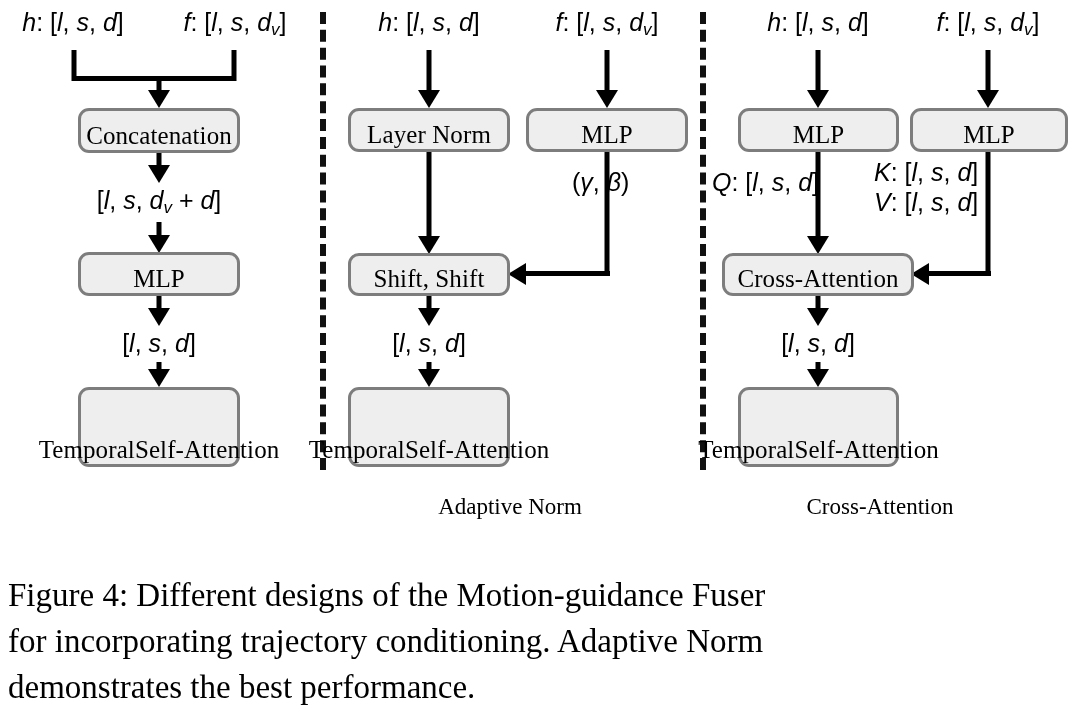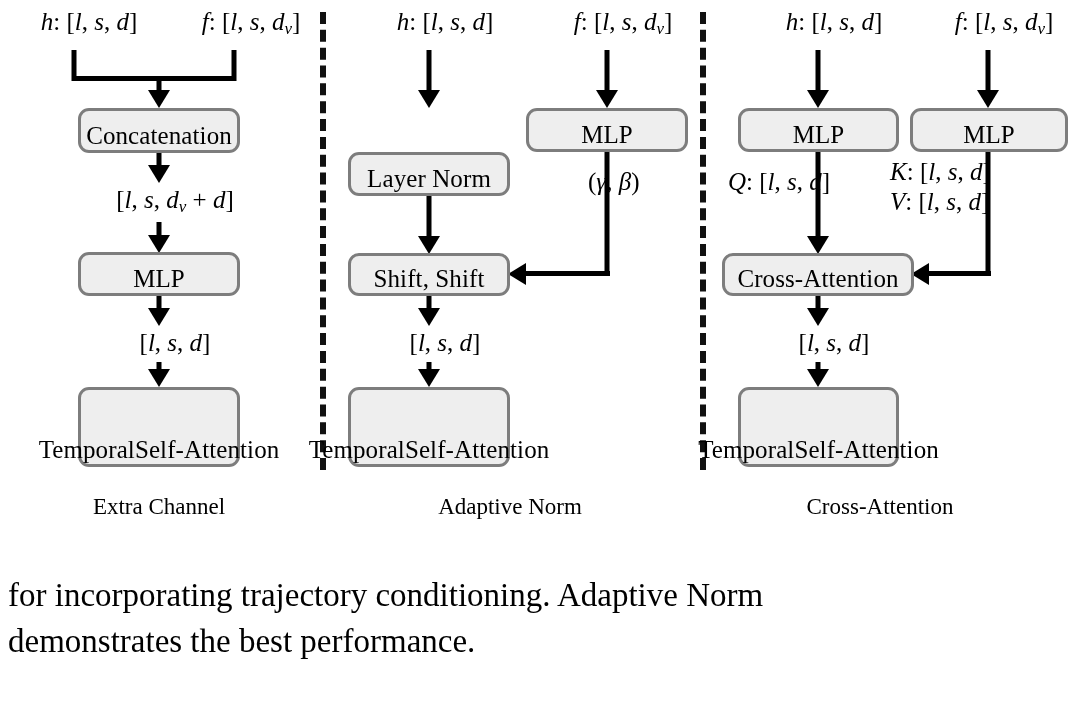--- a/index.html
+++ b/index.html
@@ -51,26 +51,25 @@
   .node.two-line {
     flex-direction: row;
     font-size: 25px;
     line-height: 1.18;
   }
   .node .ln { display: block; white-space: nowrap; }
 
   
   .lbl {
     position: absolute;
-    font-family: Liberation Serif, serif;
+    font-family: Liberation Sans, sans-serif;
     font-size: 25px;
     white-space: nowrap;
     color: #000;
     z-index: 4;
-    margin-left: 16px;
   }
   .lbl.ctr { transform: translateX(-50%); text-align: center; }
   .lbl i { font-style: italic; }
   .lbl sub, .node sub { font-size: 0.68em; vertical-align: -0.22em; }
 
   
   .variant-caption {
     position: absolute;
     font-family: "Liberation Serif", "DejaVu Serif", serif;
     font-size: 23px;
@@ -186,36 +185,35 @@
     </div>
 
     <div class="vline" style="left:159px; top:362px; height:16px;"></div>
     <div class="arrow-down" style="left:159px; top:369px;"></div>
 
     <div class="node two-line" style="left:78px; top:387px; width:162px; height:80px;">
       <span class="ln">Temporal</span>
       <span class="ln">Self-Attention</span>
     </div>
 
-    <div class="variant-caption" style="left:159px; top:494px;">Extra Channel</div>
 
     <div class="lbl ctr" style="left:429px; top:8px;">
       <i>h</i>: [<i>l</i>, <i>s</i>, <i>d</i>]
     </div>
     <div class="lbl ctr" style="left:607px; top:8px;">
       <i>f</i>: [<i>l</i>, <i>s</i>, <i>d</i><sub><i>v</i></sub>]
     </div>
 
     <div class="vline" style="left:429px; top:50px; height:44px;"></div>
     <div class="arrow-down" style="left:429px; top:90px;"></div>
 
     <div class="vline" style="left:607px; top:50px; height:44px;"></div>
     <div class="arrow-down" style="left:607px; top:90px;"></div>
 
-    <div class="node" style="left:348px; top:108px; width:162px; height:44px;margin-top:44px;">
+    <div class="node" style="left:348px; top:108px; width:162px; height:44px;">
       <span class="ln">Layer Norm</span>
     </div>
 
     <div class="node" style="left:526px; top:108px; width:162px; height:44px;">
       <span class="ln">MLP</span>
     </div>
 
     <div class="vline" style="left:429px; top:152px; height:90px;"></div>
     <div class="arrow-down" style="left:429px; top:236px;"></div>
 
@@ -303,17 +301,18 @@
     <div class="node two-line" style="left:738px; top:387px; width:161px; height:80px;">
       <span class="ln">Temporal</span>
       <span class="ln">Self-Attention</span>
     </div>
 
     <div class="variant-caption" style="left:880px; top:494px;">Cross-Attention</div>
 
   </div>
 
   <div class="caption">
+    <div>Figure 4: Different designs of the Motion-guidance Fuser</div>
     <div>for incorporating trajectory conditioning. Adaptive Norm</div>
     <div class="last">demonstrates the best performance.</div>
   </div>
 
 </div>
 
 </body></html>

